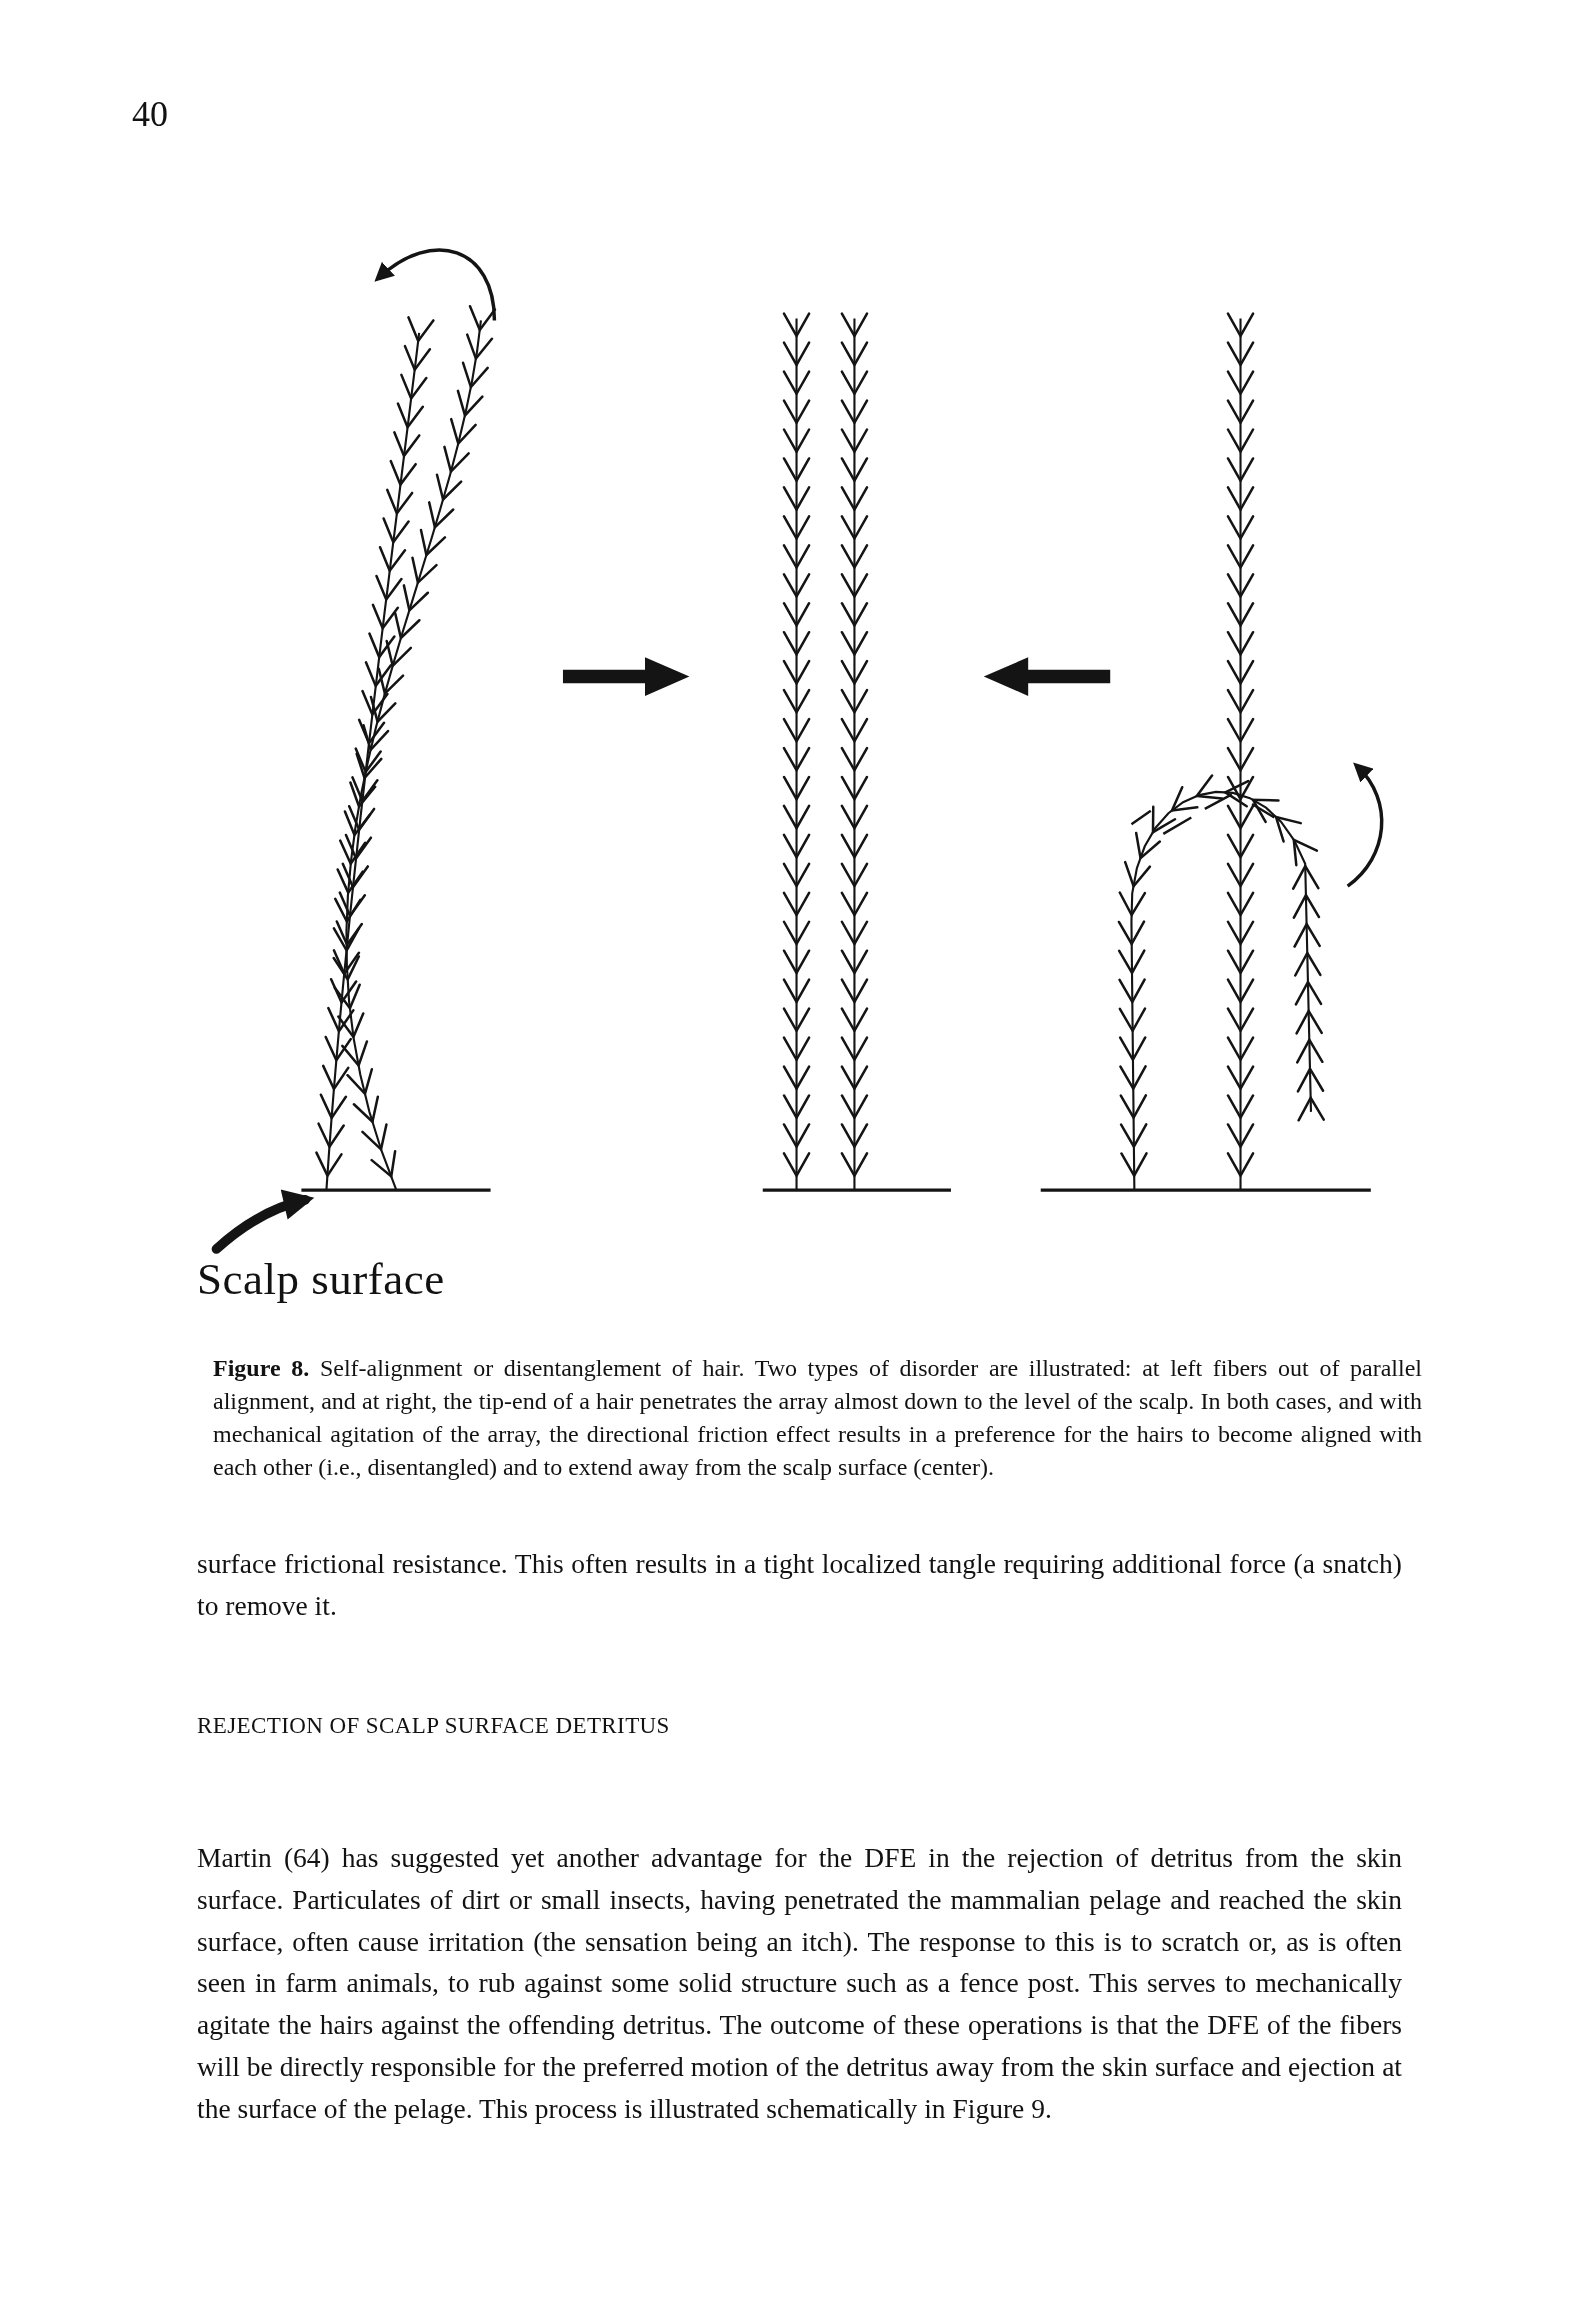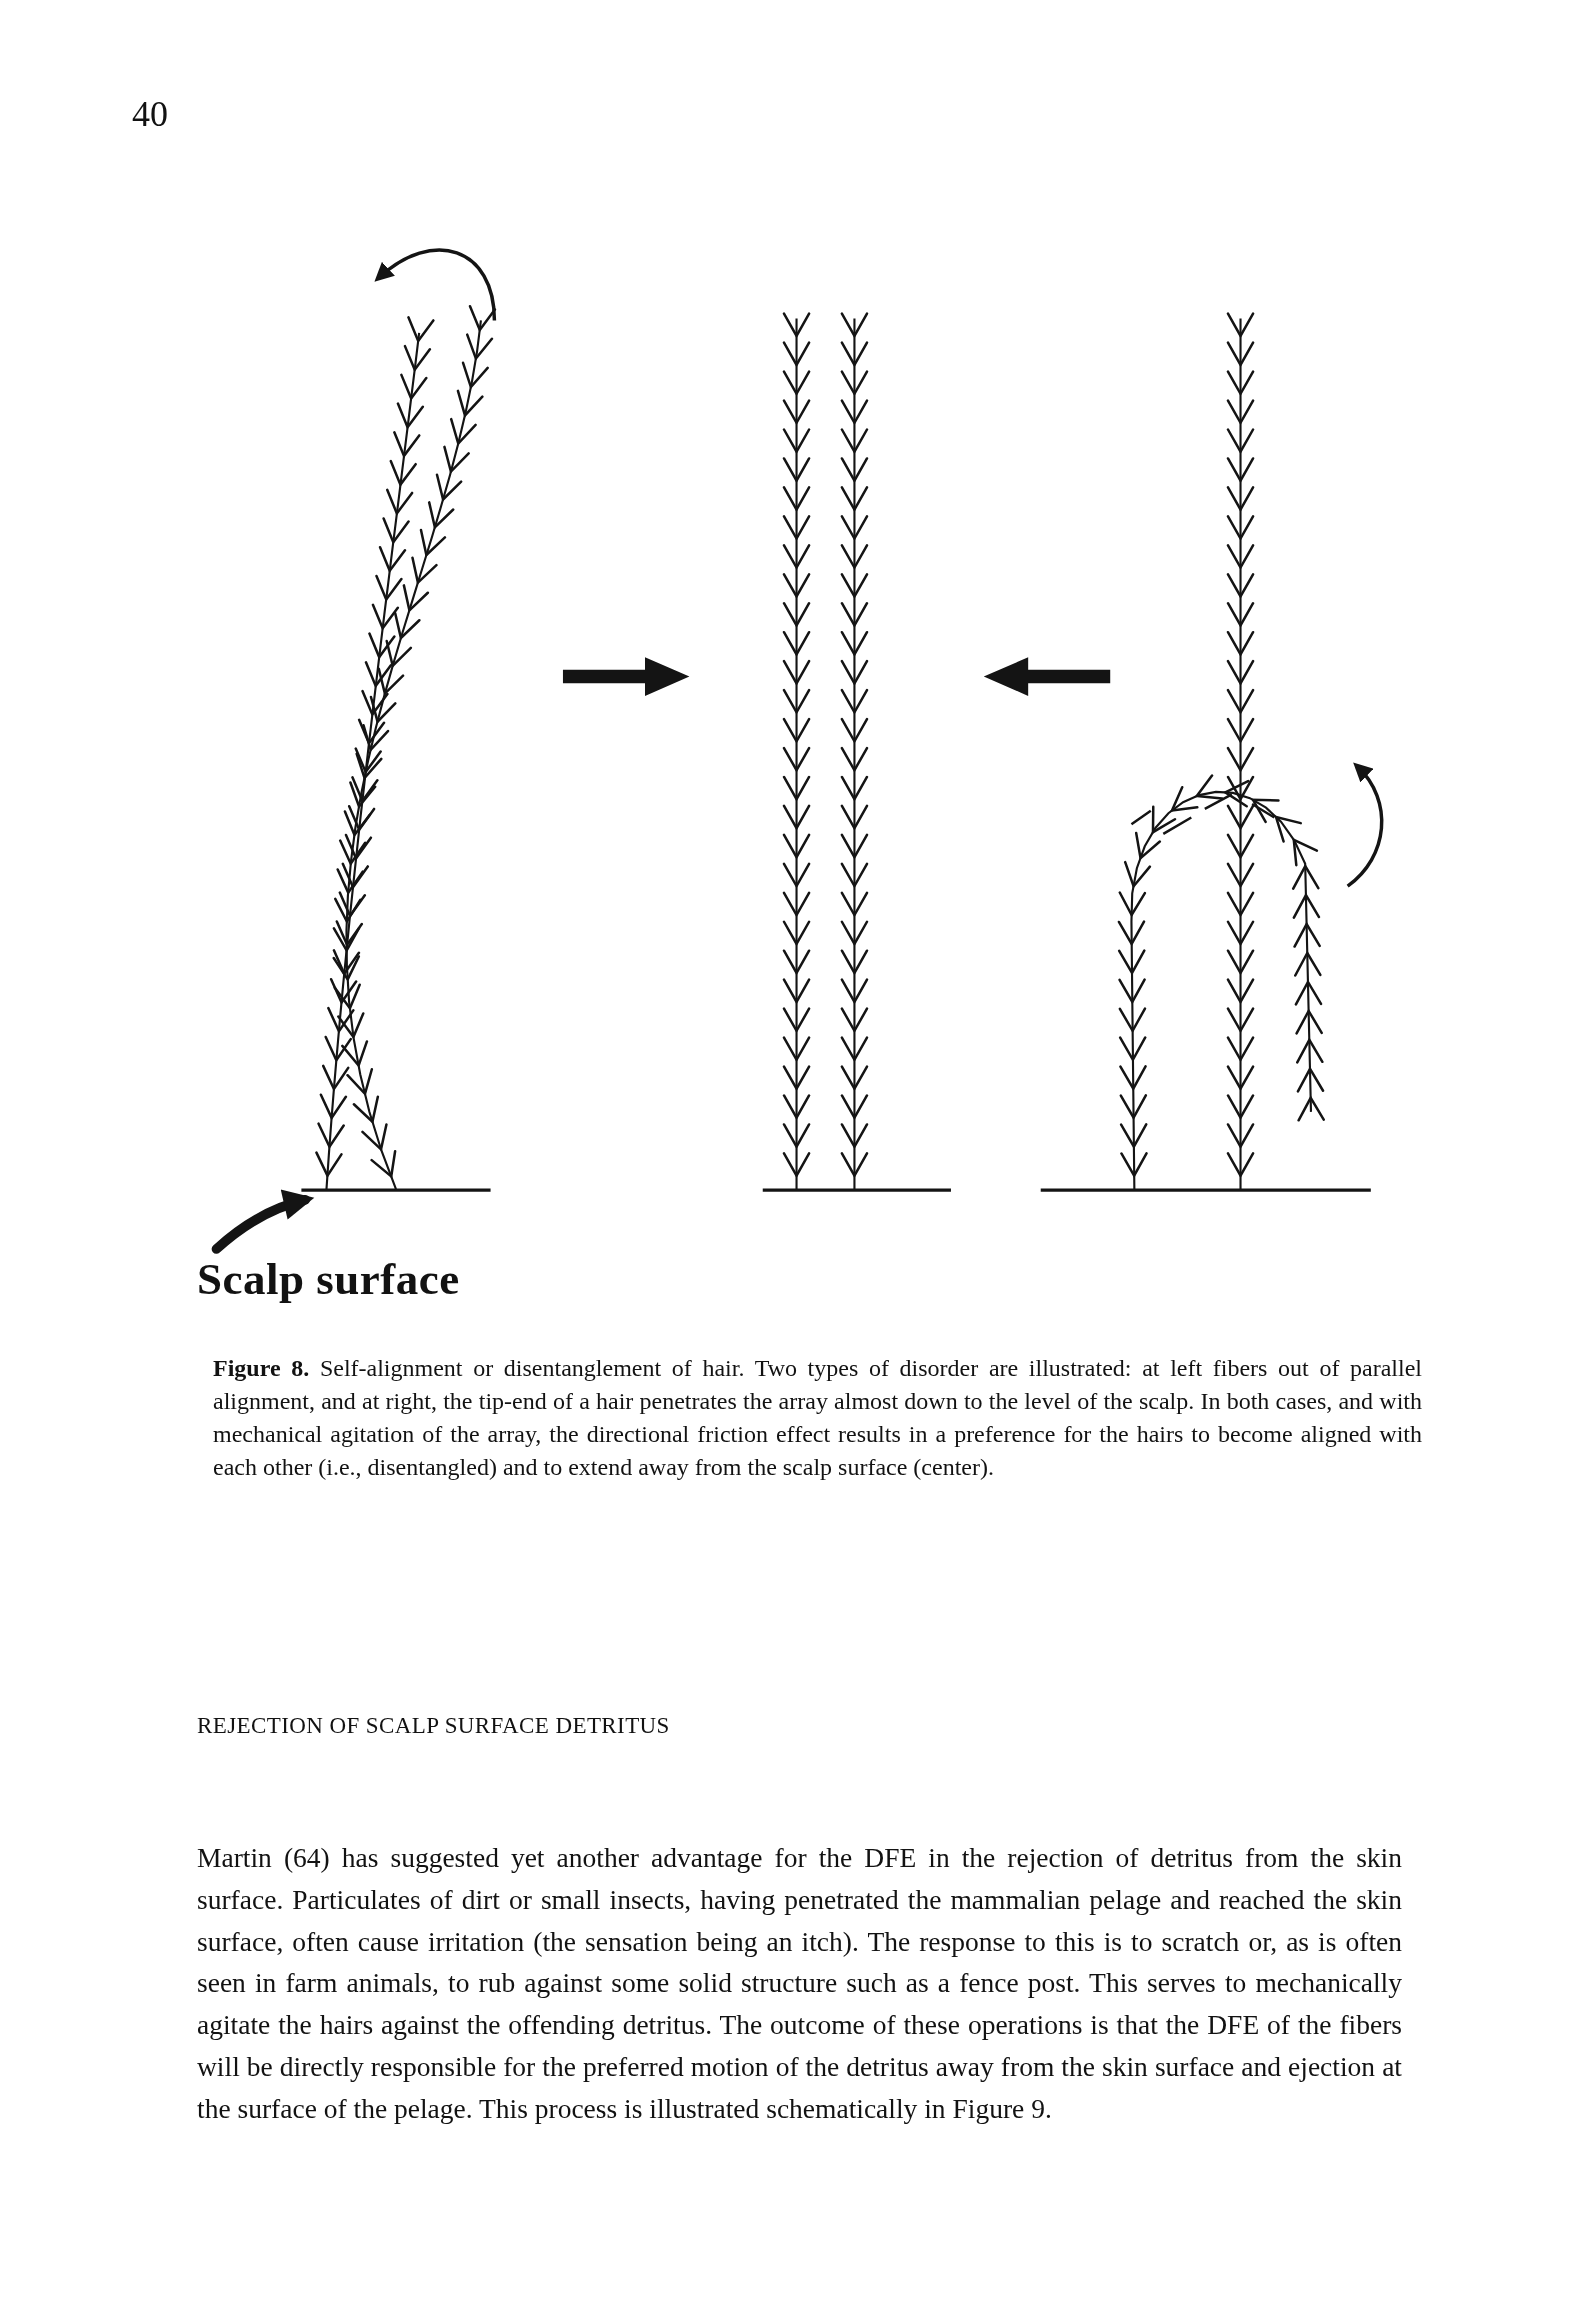--- a/index.html
+++ b/index.html
@@ -26,21 +26,21 @@
   }
   #fig-svg {
     position: absolute; left: 0; top: 0;
     width: 1595px; height: 1303px;
     pointer-events: none;
   }
   .scalp {
     position: absolute; left: 197px; top: 1253px;
     margin: 0;
     font-size: 45px;
-    font-weight: bold;
+    font-weight: normal;
     letter-spacing: 0.5px;
   }
   .caption {
     position: absolute; left: 197px; top: 1336px;
     width: 1209px; margin: 16px;
     font-size: 24px;
     line-height: 1.38;
     text-align: justify;
   }
   .cap-label { font-weight: bold; }
@@ -121,19 +121,20 @@
       </g>
   </svg>
 
   <h1 class="scalp">Scalp surface</h1>
 
   <p class="caption">
     <span class="cap-label">Figure 8.</span>
     <span>Self-alignment or disentanglement of hair. Two types of disorder are illustrated: at left fibers out of parallel alignment, and at right, the tip-end of a hair penetrates the array almost down to the level of the scalp. In both cases, and with mechanical agitation of the array, the directional friction effect results in a preference for the hairs to become aligned with each other (i.e., disentangled) and to extend away from the scalp surface (center).</span>
   </p>
 
+  <p class="bodytext p1">surface frictional resistance. This often results in a tight localized tangle requiring additional force (a snatch) to remove it.</p>
 
   <h2 class="section">REJECTION OF SCALP SURFACE DETRITUS</h2>
 
   <p class="bodytext p2">Martin (64) has suggested yet another advantage for the DFE in the rejection of detritus from the skin surface. Particulates of dirt or small insects, having penetrated the mammalian pelage and reached the skin surface, often cause irritation (the sensation being an itch). The response to this is to scratch or, as is often seen in farm animals, to rub against some solid structure such as a fence post. This serves to mechanically agitate the hairs against the offending detritus. The outcome of these operations is that the DFE of the fibers will be directly responsible for the preferred motion of the detritus away from the skin surface and ejection at the surface of the pelage. This process is illustrated schematically in Figure 9.</p>
 
 </div>
 
 
 </body></html>

